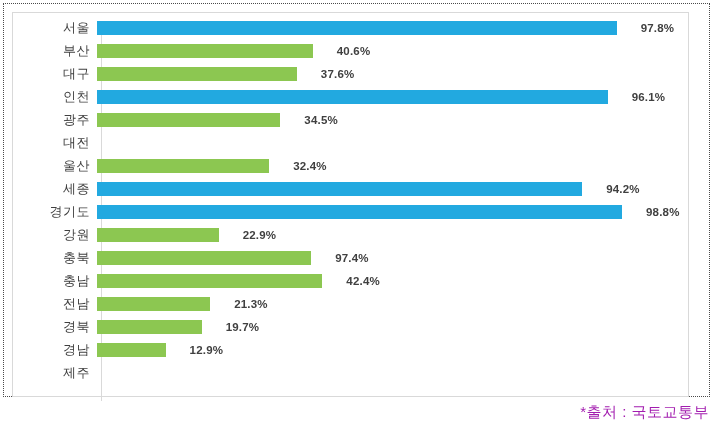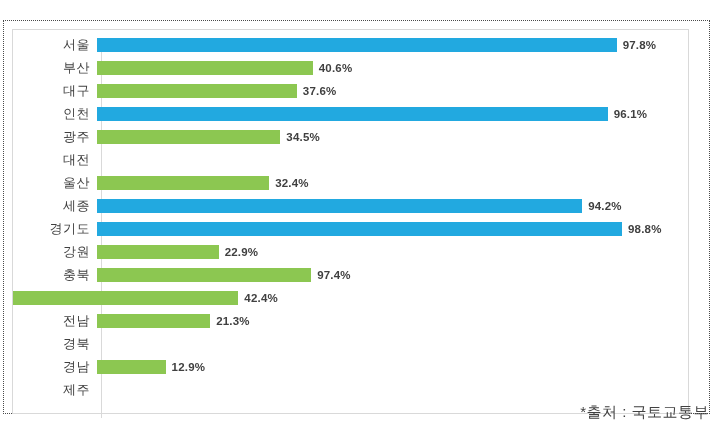--- a/index.html
+++ b/index.html
@@ -12,21 +12,21 @@
     height: 437px;
     font-family: "Liberation Sans", "DejaVu Sans", sans-serif;
     overflow: hidden;
     position: relative;
   }
 
   
   #chart-frame {
     position: absolute;
     left: 3px;
-    top: 20px;
+    top: 3px;
     width: 707px;
     height: 394px;
     border: 1px dotted #4a4a4a;
     box-sizing: border-box;
   }
 
   
   #plot-border {
     position: absolute;
     left: 8px;
@@ -88,32 +88,32 @@
 
   .bar {
     height: 14px;
     border-radius: 0;
   }
 
   .bar-value {
     font-size: 11.5px;
     font-weight: bold;
     color: #404040;
-    margin-left: 6px;
+    margin-left: 24px;
     white-space: nowrap;
     letter-spacing: 0.2px;
   }
 
   
   #source-note {
     position: absolute;
     right: 10px;
     top: 403px;
     font-size: 15px;
-    color: #404040;
+    color: #a21caf;
     letter-spacing: 0.5px;
     white-space: nowrap;
   }
 </style>
 </head>
 <body>
 
 <div id="chart-frame">
   <div id="plot-border"></div>
   <div id="rows">
@@ -186,34 +186,39 @@
         </div>
       </div>
       <div class="bar-row">
         <div class="row-label">충북</div>
         <div class="bar-track">
           <div class="bar" style="width: 214.145px; background: rgb(140, 199, 81);"></div>
           <div class="bar-value">97.4%</div>
         </div>
       </div>
       <div class="bar-row">
+        <div class="row-label">충남</div>
         <div class="bar-track">
           <div class="bar" style="width: 225.304px; background: rgb(140, 199, 81);"></div>
           <div class="bar-value">42.4%</div>
         </div>
       </div>
       <div class="bar-row">
         <div class="row-label">전남</div>
         <div class="bar-track">
           <div class="bar" style="width: 113.183px; background: rgb(140, 199, 81);"></div>
           <div class="bar-value">21.3%</div>
         </div>
       </div>
       <div class="bar-row">
         <div class="row-label">경북</div>
+        <div class="bar-track">
+          <div class="bar" style="width: 104.681px; background: rgb(140, 199, 81);"></div>
+          <div class="bar-value">19.7%</div>
+        </div>
       </div>
       <div class="bar-row">
         <div class="row-label">경남</div>
         <div class="bar-track">
           <div class="bar" style="width: 68.5476px; background: rgb(140, 199, 81);"></div>
           <div class="bar-value">12.9%</div>
         </div>
       </div>
       <div class="bar-row">
         <div class="row-label">제주</div>

